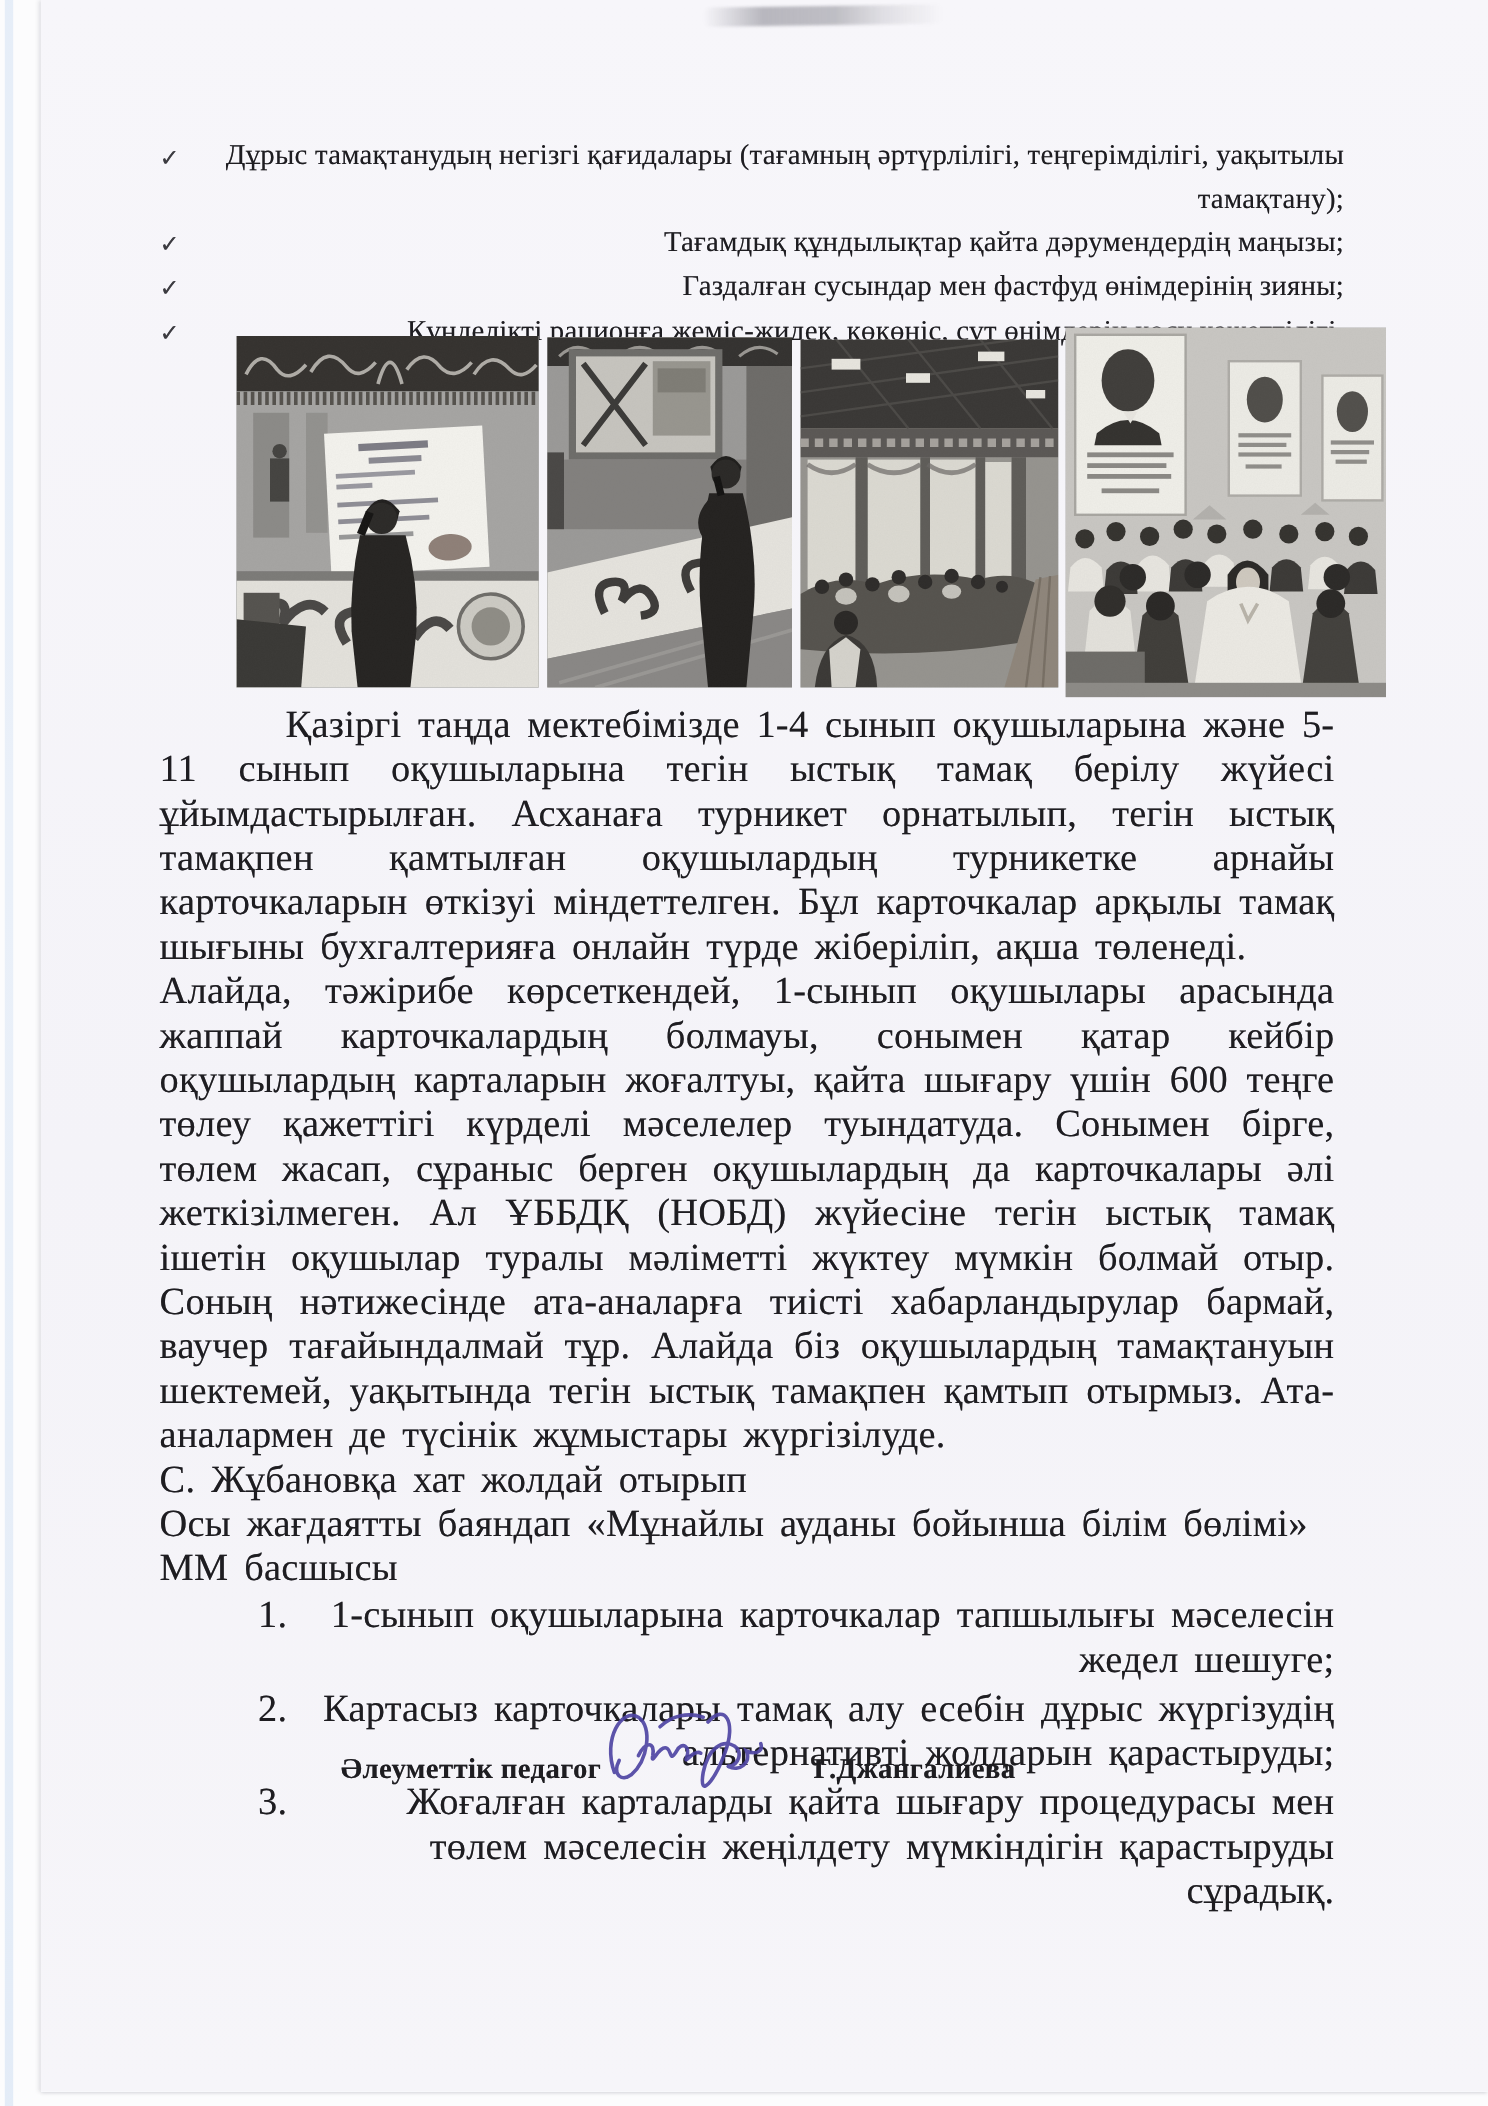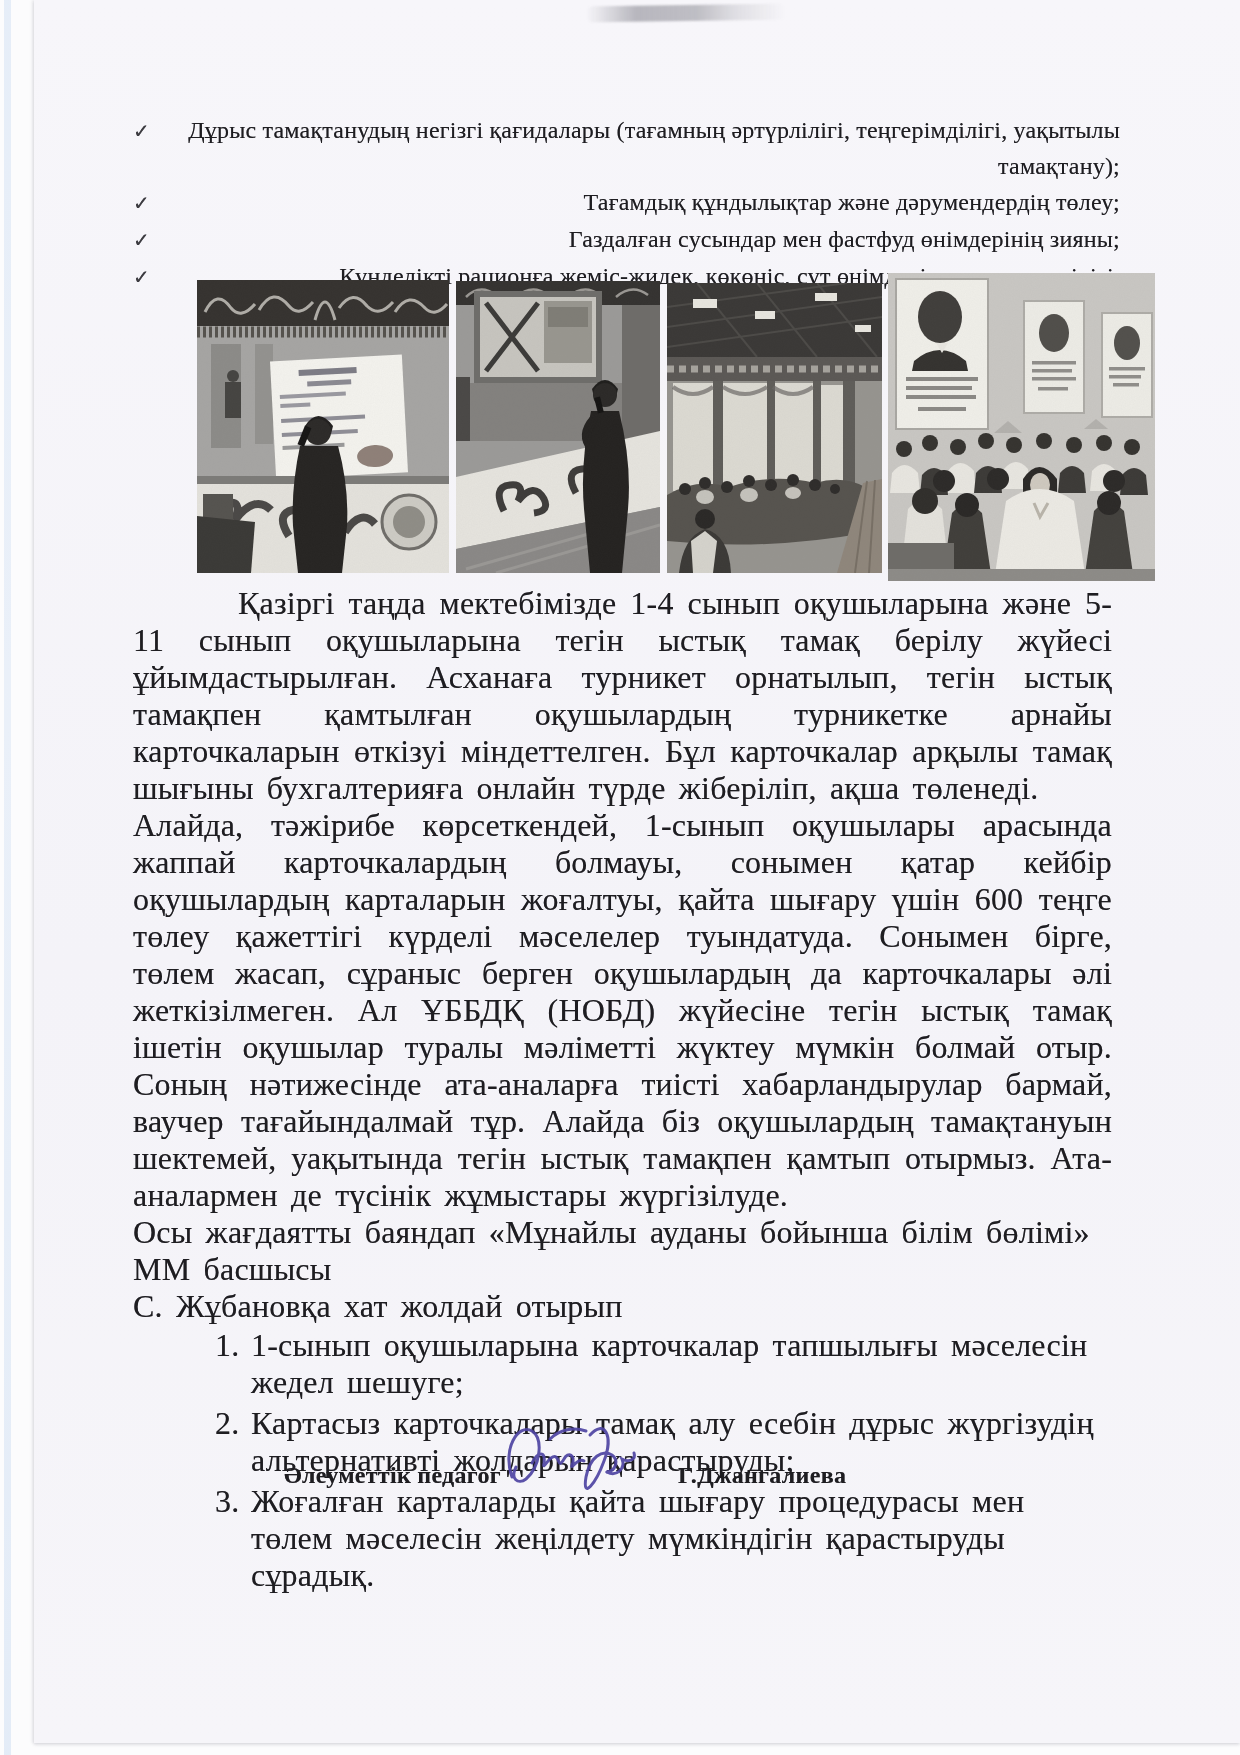--- a/index.html
+++ b/index.html
@@ -33,21 +33,21 @@
   .photo{position:absolute;overflow:hidden;background:#a8a7a5;}
   .photo svg{display:block;width:100%;height:100%;}
   
   .bodytext{position:absolute;left:133px;top:585px;width:979px;font-size:32px;line-height:37px;letter-spacing:.2px;word-spacing:5px;}
   .para{text-align:justify;text-align-last:left;margin:0;}
   .para.indent{text-indent:105px;}
   .intro-line{text-align:left;margin:0;}
   .appeal-list{margin:0;padding:0;list-style:none;}
   .appeal-item{display:flex;margin:2px 0 4px 82px;}
   .appeal-num{flex:0 0 36px;}
-  .appeal-text{flex:1;text-align:left;}
+  .appeal-text{flex:1;text-align:right;}
   
   .sig-role{position:absolute;left:270px;top:1462px;font-size:24px;font-weight:bold;letter-spacing:.3px;margin-left:14px;}
   .sig-name{position:absolute;left:678px;top:1462px;font-size:24px;font-weight:bold;letter-spacing:.3px;}
   .sig-scribble{position:absolute;left:498px;top:1405px;width:150px;height:110px;}
 </style>
 </head>
 <body>
 
 <svg width="0" height="0" style="position:absolute" aria-hidden="true">
   <defs>
@@ -64,21 +64,21 @@
   <div class="scan-smudge"></div>
 </div>
 
 <div class="checklist ink">
   <div class="chk-item">
     <span class="chk-mark">✓</span>
     <span class="chk-text">Дұрыс тамақтанудың негізгі қағидалары (тағамның әртүрлілігі, теңгерімділігі, уақытылы тамақтану);</span>
   </div>
   <div class="chk-item">
     <span class="chk-mark">✓</span>
-    <span class="chk-text">Тағамдық құндылықтар және дәрумендердің төлеу;</span>
+    <span class="chk-text">Тағамдық құндылықтар қайта дәрумендердің маңызы;</span>
   </div>
   <div class="chk-item">
     <span class="chk-mark">✓</span>
     <span class="chk-text">Газдалған сусындар мен фастфуд өнімдерінің зияны;</span>
   </div>
   <div class="chk-item">
     <span class="chk-mark">✓</span>
     <span class="chk-text">Күнделікті рационға жеміс-жидек, көкөніс, сүт өнімдерін қосу қажеттілігі.</span>
   </div>
 </div>
@@ -289,22 +289,22 @@
     <circle cx="221" cy="230" r="12" fill="#2b2927"></circle>
     <rect x="0" y="270" width="66" height="38" fill="#6e6c68"></rect>
     <rect x="0" y="296" width="267" height="12" fill="#8d8b87"></rect>
     <rect width="267" height="308" filter="url(#grain)" opacity=".10"></rect>
   </svg>
 </div>
 
 <div class="bodytext ink">
   <p class="para indent">Қазіргі таңда мектебімізде 1-4 сынып оқушыларына және 5-11 сынып оқушыларына тегін ыстық тамақ берілу жүйесі ұйымдастырылған. Асханаға турникет орнатылып, тегін ыстық тамақпен қамтылған оқушылардың турникетке арнайы карточкаларын өткізуі міндеттелген. Бұл карточкалар арқылы тамақ шығыны бухгалтерияға онлайн түрде жіберіліп, ақша төленеді.</p>
   <p class="para">Алайда, тәжірибе көрсеткендей, 1-сынып оқушылары арасында жаппай карточкалардың болмауы, сонымен қатар кейбір оқушылардың карталарын жоғалтуы, қайта шығару үшін 600 теңге төлеу қажеттігі күрделі мәселелер туындатуда. Сонымен бірге, төлем жасап, сұраныс берген оқушылардың да карточкалары әлі жеткізілмеген. Ал ҰББДҚ (НОБД)  жүйесіне тегін ыстық тамақ ішетін оқушылар туралы мәліметті жүктеу мүмкін болмай отыр. Соның нәтижесінде ата-аналарға тиісті хабарландырулар бармай, ваучер тағайындалмай тұр. Алайда біз оқушылардың тамақтануын шектемей, уақытында тегін ыстық тамақпен қамтып отырмыз. Ата-аналармен де түсінік жұмыстары жүргізілуде.</p>
+  <div class="intro-line">С. Жұбановқа хат жолдай отырып</div>
   <div class="intro-line">Осы жағдаятты баяндап «Мұнайлы ауданы бойынша білім бөлімі» ММ басшысы</div>
-  <div class="intro-line">С. Жұбановқа хат жолдай отырып</div>
   <ol class="appeal-list">
     <li class="appeal-item">
       <span class="appeal-num">1.</span>
       <span class="appeal-text">1-сынып оқушыларына карточкалар тапшылығы мәселесін жедел шешуге;</span>
     </li>
     <li class="appeal-item">
       <span class="appeal-num">2.</span>
       <span class="appeal-text">Картасыз карточкалары тамақ алу есебін дұрыс жүргізудің альтернативті жолдарын қарастыруды;</span>
     </li>
     <li class="appeal-item">

